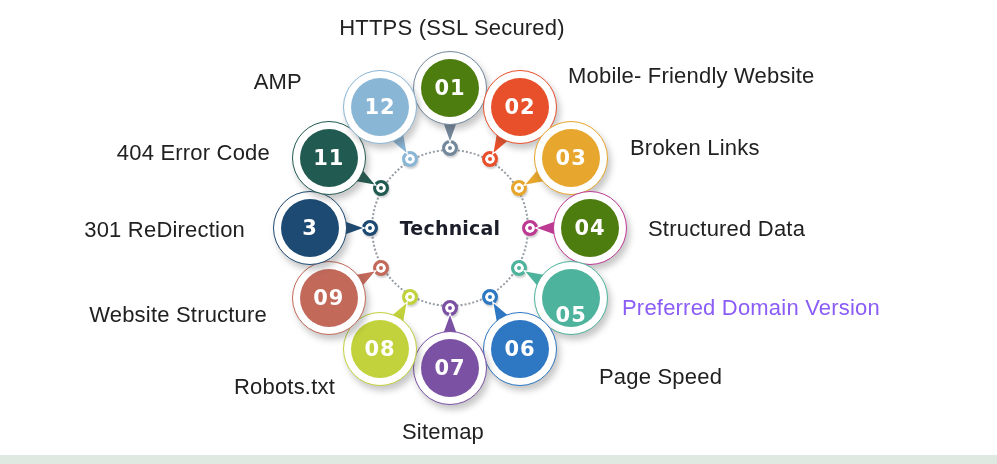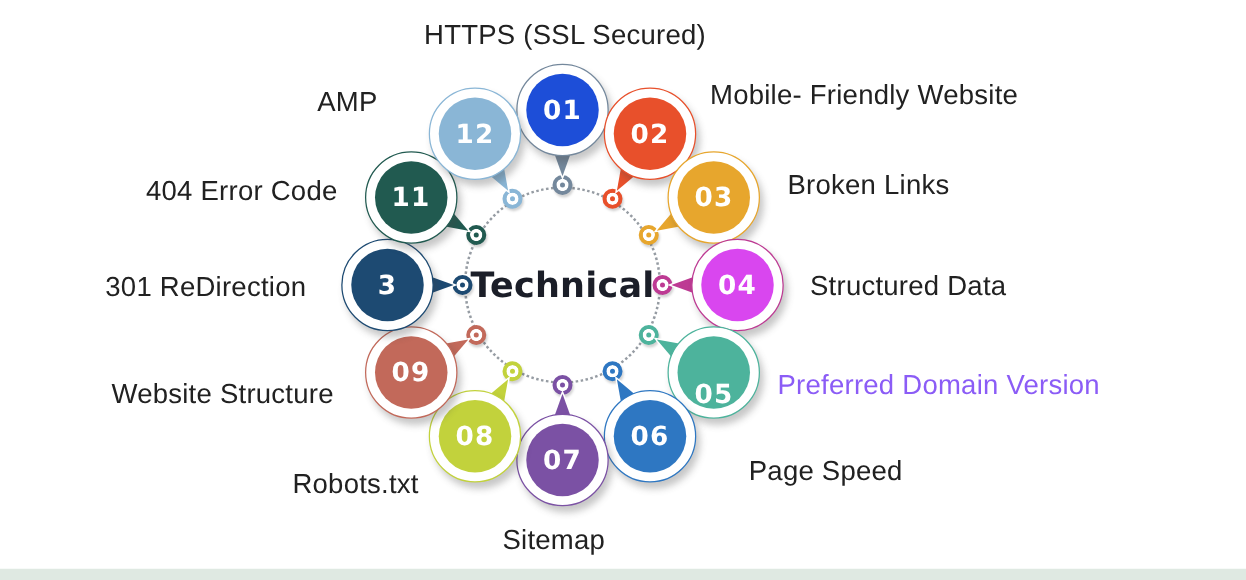--- a/index.html
+++ b/index.html
@@ -8,21 +8,21 @@
     overflow:hidden;font-family:"Liberation Sans",sans-serif;
   }
   
   .hub-ring{
     position:absolute;border:2px dotted #969ca3;border-radius:50%;
     box-sizing:border-box;
   }
   
   .hub-title{
     position:absolute;transform:translate(-50%,-50%);text-align:center;
-    font-weight:bold;font-size:28px;line-height:27px;color:#1b1e28;
+    font-weight:bold;font-size:19px;line-height:27px;color:#1b1e28;
     letter-spacing:.2px;font-family:"DejaVu Sans","Liberation Sans",sans-serif;
   }
   
   .node-dot{
     position:absolute;width:16px;height:16px;border-radius:50%;
     box-sizing:border-box;border:3px solid;
     box-shadow:inset 0 0 0 3px #fff, 1px 2px 2px rgba(0,0,0,.18);
   }
   
   .tail-wrap{position:absolute;width:0;height:0;}
@@ -80,21 +80,21 @@
       <div class="node-dot" style="left: 362px; top: 220px; border-color: rgb(29, 74, 114); background: rgb(29, 74, 114);"></div>
       <div class="node-dot" style="left: 372.718px; top: 180px; border-color: rgb(33, 90, 80); background: rgb(33, 90, 80);"></div>
       <div class="node-dot" style="left: 402px; top: 150.718px; border-color: rgb(138, 182, 214); background: rgb(138, 182, 214);"></div>
     </div>
   <div id="pins">
       <div class="tail-wrap" style="left: 450px; top: 228px; transform: rotate(0deg);">
         <div class="tail-back"></div>
         <div class="tail-fill" style="background: rgb(116, 136, 156);"></div>
       </div>
       <div class="pin-circle" style="left: 413px; top: 51px; border-color: rgb(116, 136, 156);">
-        <div class="pin-disc" style="background: #1d4ed8; justify-content: center;">
+        <div class="pin-disc" style="background: #4d7c0f; justify-content: center;">
           <span class="pin-num">01</span>
         </div>
       </div>
       <div class="tail-wrap" style="left: 450px; top: 228px; transform: rotate(30deg);">
         <div class="tail-back"></div>
         <div class="tail-fill" style="background: rgb(232, 80, 43);"></div>
       </div>
       <div class="pin-circle" style="left: 483px; top: 69.7564px; border-color: rgb(232, 80, 43);">
         <div class="pin-disc" style="background: rgb(232, 80, 43);">
           <span class="pin-num">02</span>
@@ -107,21 +107,21 @@
       <div class="pin-circle" style="left: 534.244px; top: 121px; border-color: rgb(231, 166, 45);">
         <div class="pin-disc" style="background: rgb(231, 166, 45);">
           <span class="pin-num">03</span>
         </div>
       </div>
       <div class="tail-wrap" style="left: 450px; top: 228px; transform: rotate(90deg);">
         <div class="tail-back"></div>
         <div class="tail-fill" style="background: rgb(189, 58, 147);"></div>
       </div>
       <div class="pin-circle" style="left: 553px; top: 191px; border-color: rgb(189, 58, 147);">
-        <div class="pin-disc" style="background: #d946ef;">
+        <div class="pin-disc" style="background: #4d7c0f;">
           <span class="pin-num">04</span>
         </div>
       </div>
       <div class="tail-wrap" style="left: 450px; top: 228px; transform: rotate(120deg);">
         <div class="tail-back"></div>
         <div class="tail-fill" style="background: rgb(77, 179, 156);"></div>
       </div>
       <div class="pin-circle" style="left: 534.244px; top: 261px; border-color: rgb(77, 179, 156);">
         <div class="pin-disc" style="background: rgb(77, 179, 156); align-items: flex-end;">
           <span class="pin-num">05</span>

